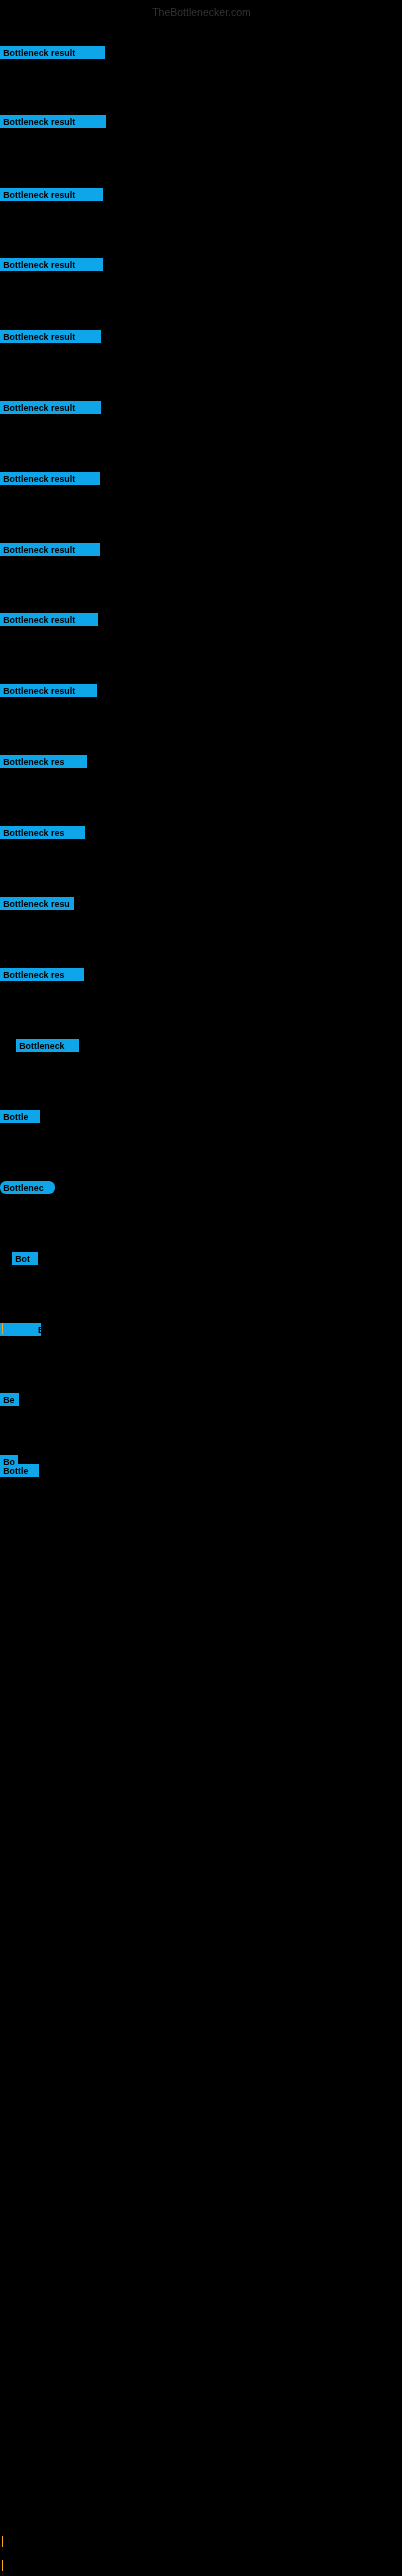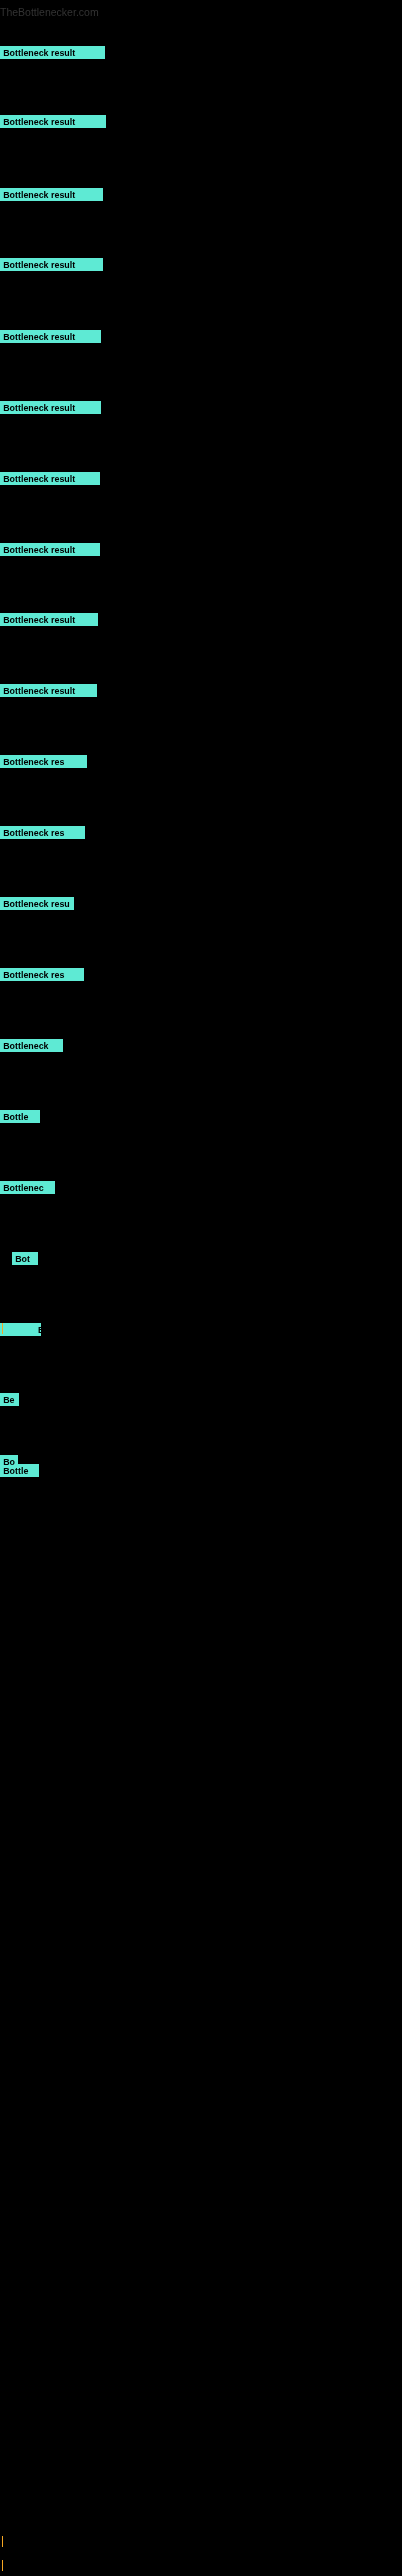--- a/index.html
+++ b/index.html
@@ -12,29 +12,29 @@
       width: 403px;
       min-height: 2576px;
       font-family: Arial, sans-serif;
       position: relative;
     }
     .site-title {
       position: absolute;
       top: 6.4px;
       left: 0;
       width: 403px;
-      text-align: left;
+      text-align: center;
       color: #333;
       font-size: 10.5px;
       font-weight: normal;
     }
     .bottleneck-badge {
       position: absolute;
       left: 0;
-      background-color: #5eead4;
+      background-color: #0ea5e9;
       color: #000;
       font-size: 8.9px;
       font-weight: bold;
       padding: 1.6px 3.2px;
       white-space: nowrap;
       overflow: hidden;
     }
     .vertical-line {
       position: absolute;
       left: 1.6px;
@@ -55,23 +55,23 @@
     <div class="bottleneck-badge" style="top: 330px; max-width: 101px; width: 101px;">Bottleneck result</div>
     <div class="bottleneck-badge" style="top: 401px; max-width: 101px; width: 101px;">Bottleneck result</div>
     <div class="bottleneck-badge" style="top: 472px; max-width: 100px; width: 100px;">Bottleneck result</div>
     <div class="bottleneck-badge" style="top: 543px; max-width: 100px; width: 100px;">Bottleneck result</div>
     <div class="bottleneck-badge" style="top: 613px; max-width: 98px; width: 98px;">Bottleneck result</div>
     <div class="bottleneck-badge" style="top: 684px; max-width: 97px; width: 97px;">Bottleneck result</div>
     <div class="bottleneck-badge" style="top: 755px; max-width: 87px; width: 87px;">Bottleneck res</div>
     <div class="bottleneck-badge" style="top: 826px; max-width: 85px; width: 85px;">Bottleneck res</div>
     <div class="bottleneck-badge" style="top: 897px; max-width: 87px; width: 74px;">Bottleneck resu</div>
     <div class="bottleneck-badge" style="top: 968px; max-width: 84px; width: 84px;">Bottleneck res</div>
-    <div class="bottleneck-badge" style="top: 1039px; max-width: 63px; width: 63px;">Bottleneck</div>
+    <div class="bottleneck-badge" style="top: 1039px; max-width: 63px; width: 63px; margin-left: 16px;">Bottleneck</div>
     <div class="bottleneck-badge" style="top: 1110px; max-width: 40px; width: 40px;">Bottle</div>
-    <div class="bottleneck-badge" style="top: 1181px; max-width: 55px; width: 55px;">Bottlenec</div>
+    <div class="bottleneck-badge" style="top: 1181px; max-width: 55px; width: 55px; border-radius: 6px;">Bottlenec</div>
     <div class="bottleneck-badge" style="top: 1252px; max-width: 26px; width: 26px; margin-left: 12px;">Bot</div>
     <div class="bottleneck-badge" style="top: 1323px; max-width: 29px; width: 29px; padding-left: 38px;">Bott</div>
     <div class="bottleneck-badge" style="top: 1393px; max-width: 19.3px; width: 19.3px;">Be</div>
     <div class="bottleneck-badge" style="top: 1464px; max-width: 39px; width: 39px;">Bottle</div>
     <div class="bottleneck-badge" style="top: 1455px; max-width: 17.7px; width: 17.7px;">Bo</div>
   </div>
 <div id="lines-container">
     <div class="vertical-line" style="top: 1323px; height: 11.3px;"></div>
     <div class="vertical-line" style="top: 2536px; height: 11.3px;"></div>
     <div class="vertical-line" style="top: 2560px; height: 11.3px;"></div>

